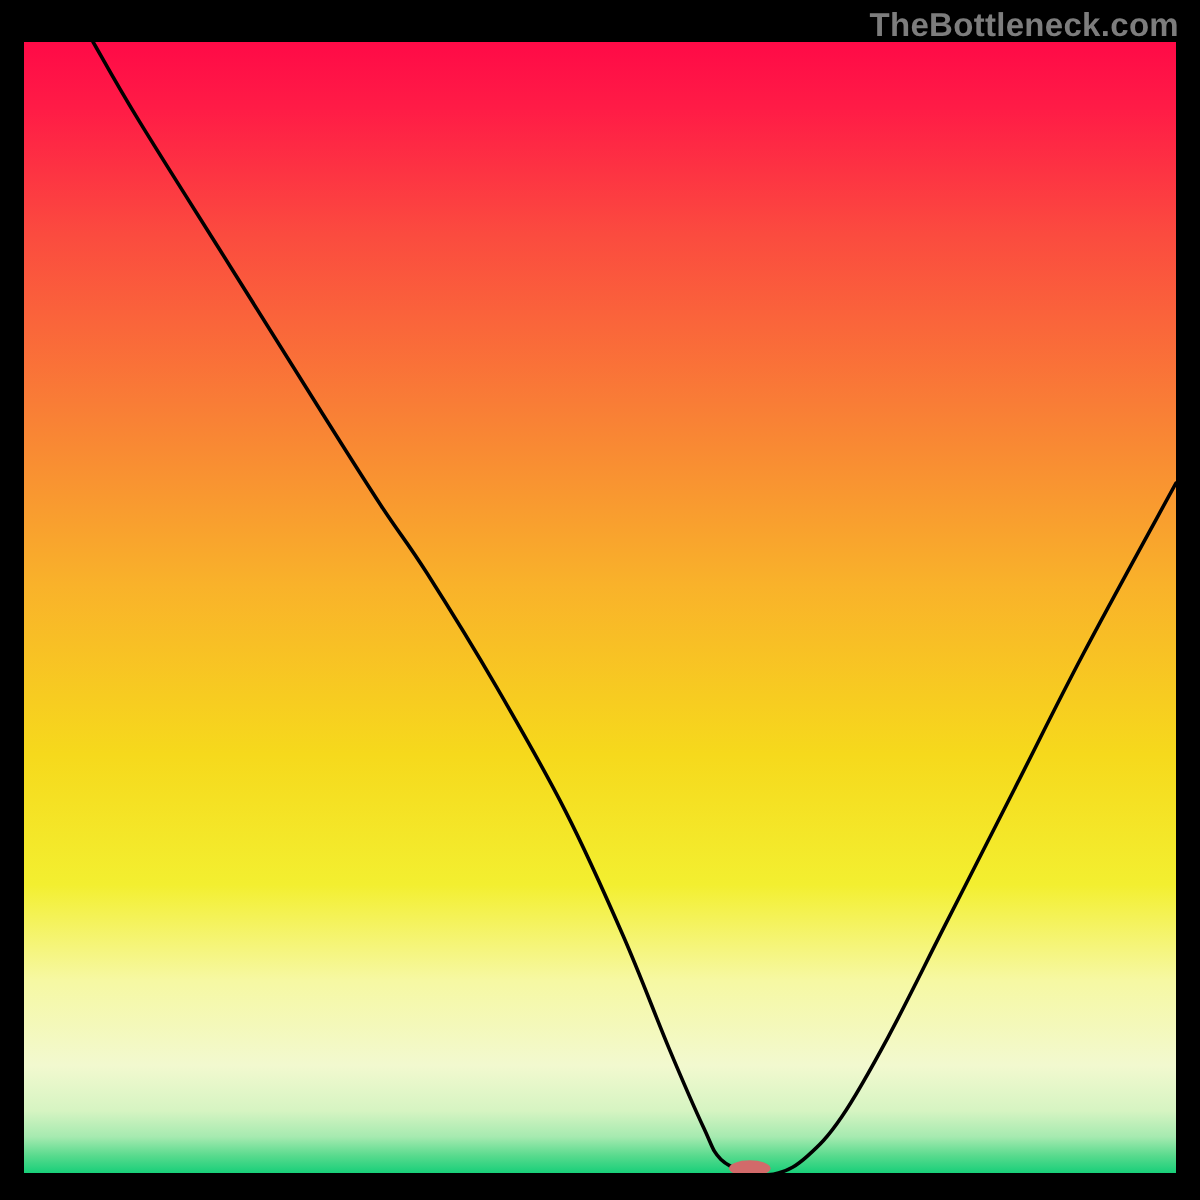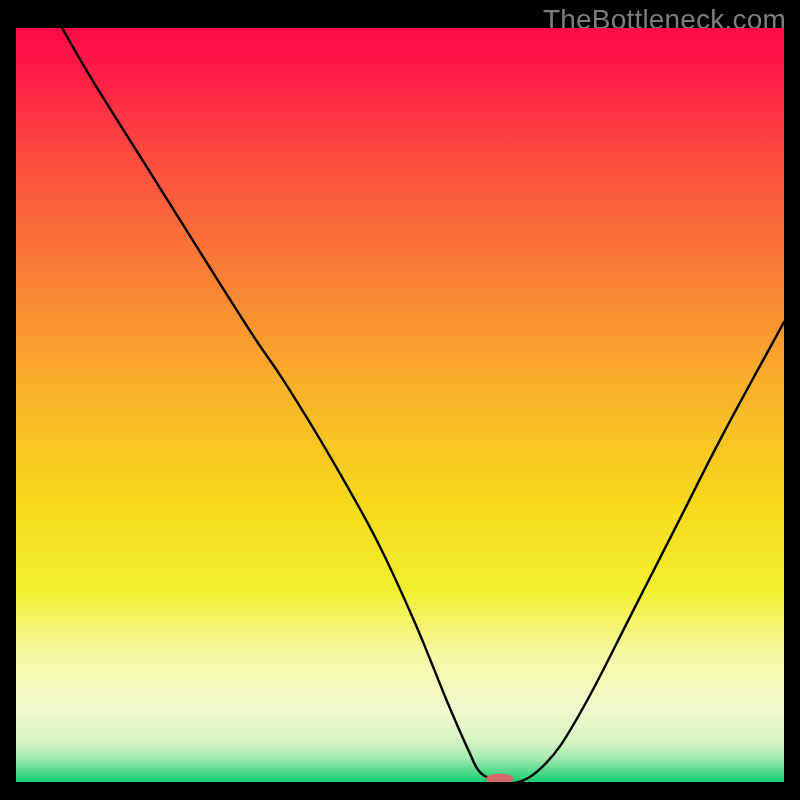--- a/index.html
+++ b/index.html
@@ -22,22 +22,22 @@
     top: 28px;
     width: 768px;
     height: 754px;
     overflow: hidden;
   }
   .watermark {
     position: absolute;
     top: 4px;
     right: 14px;
     font-family: Arial, Helvetica, sans-serif;
-    font-size: 28px;
-    font-weight: 400;
+    font-size: 22px;
+    font-weight: 700;
     color: #7d7d7d;
     letter-spacing: 0.2px;
   }
   svg { display: block; }
 </style>
 </head>
 <body>
 
 <div class="frame">
   <div class="watermark">TheBottleneck.com</div>

